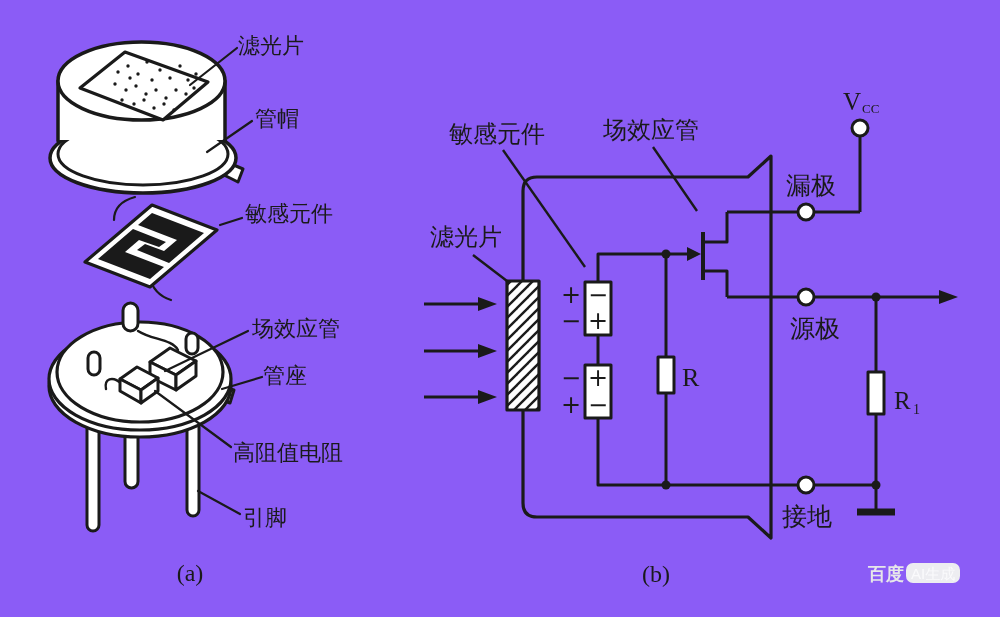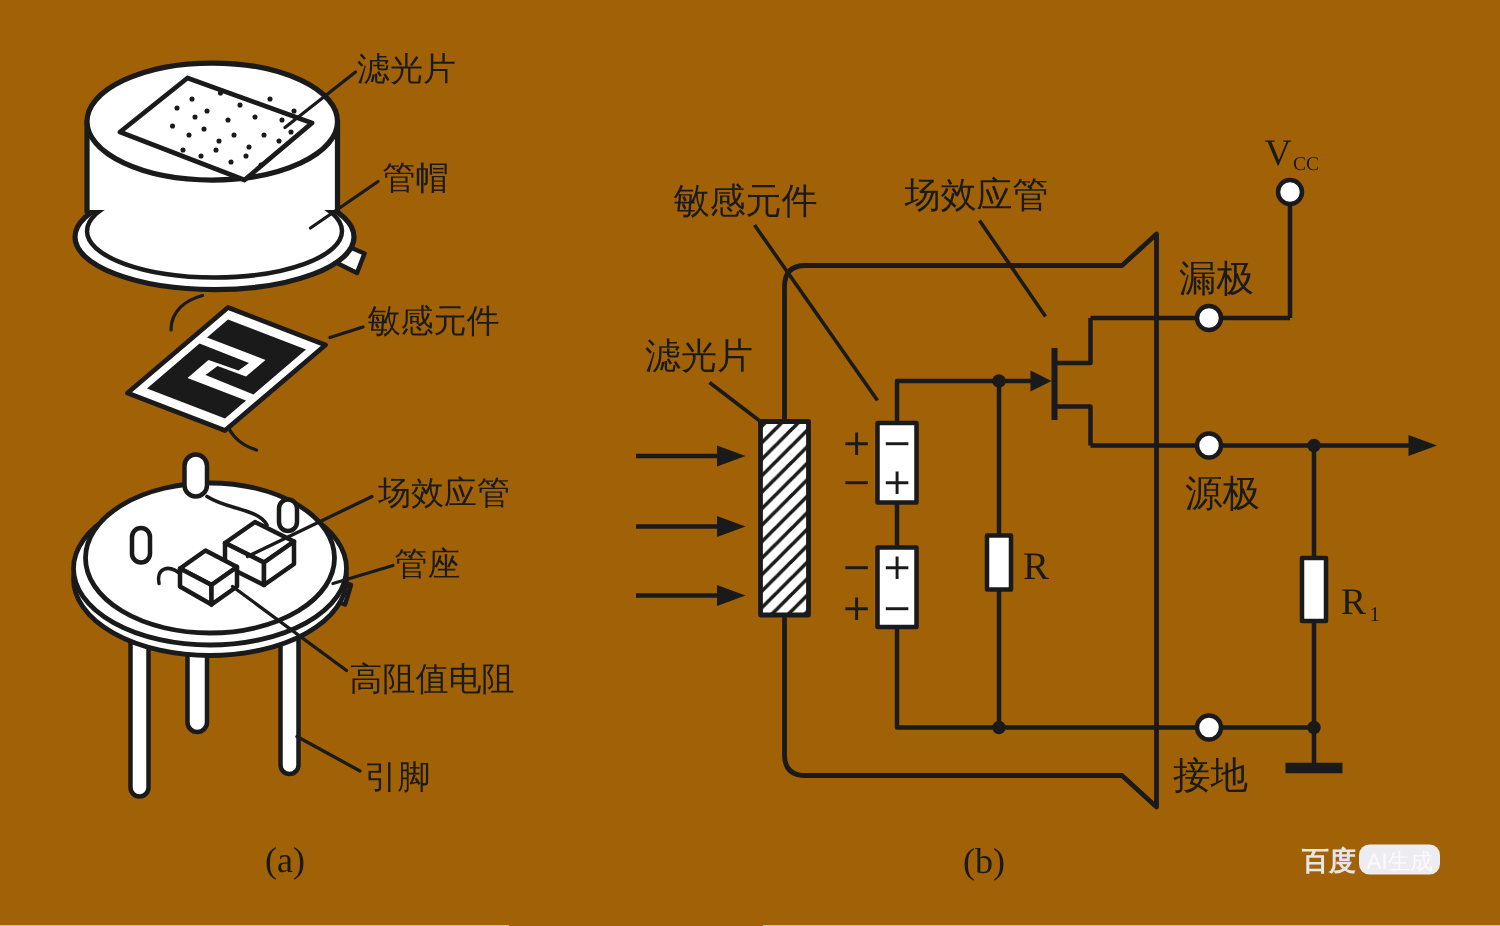--- a/index.html
+++ b/index.html
@@ -1,16 +1,16 @@
 <!DOCTYPE html>
 <html><head>
 <meta charset="utf-8">
 <style>
   html,body{margin:0;padding:0;background:#fff;}
-  .stage{position:relative;width:1000px;height:617px;background:#a16207;overflow:hidden;
+  .stage{position:relative;width:1000px;height:617px;background:#8b5cf6;overflow:hidden;
          font-family:"Liberation Serif", serif;}
   svg{position:absolute;left:0;top:0;}
   text{user-select:none;}
   .lbl{font-family:"Liberation Serif", serif;fill:#1a1a1a;}
   .sign{font-family:"DejaVu Sans", sans-serif;fill:#1a1a1a;}
 </style>
 </head>
 <body>
 
 <div class="stage">

